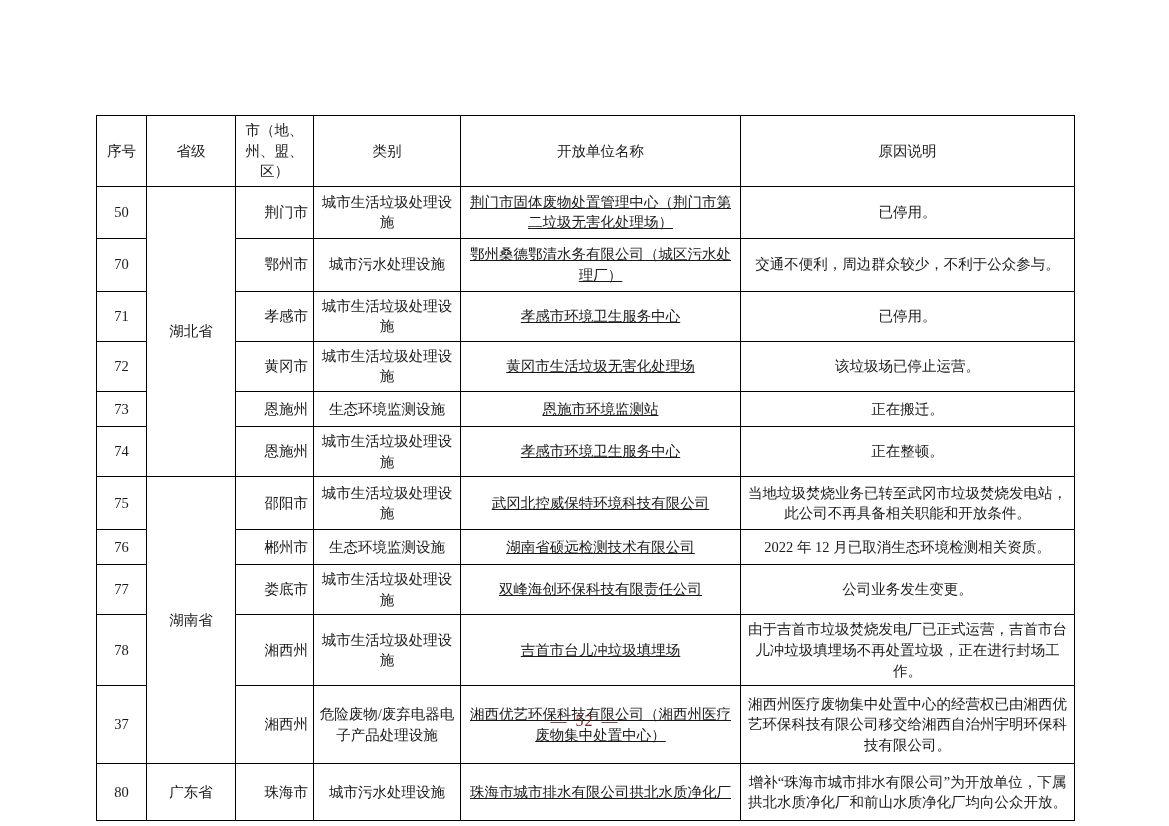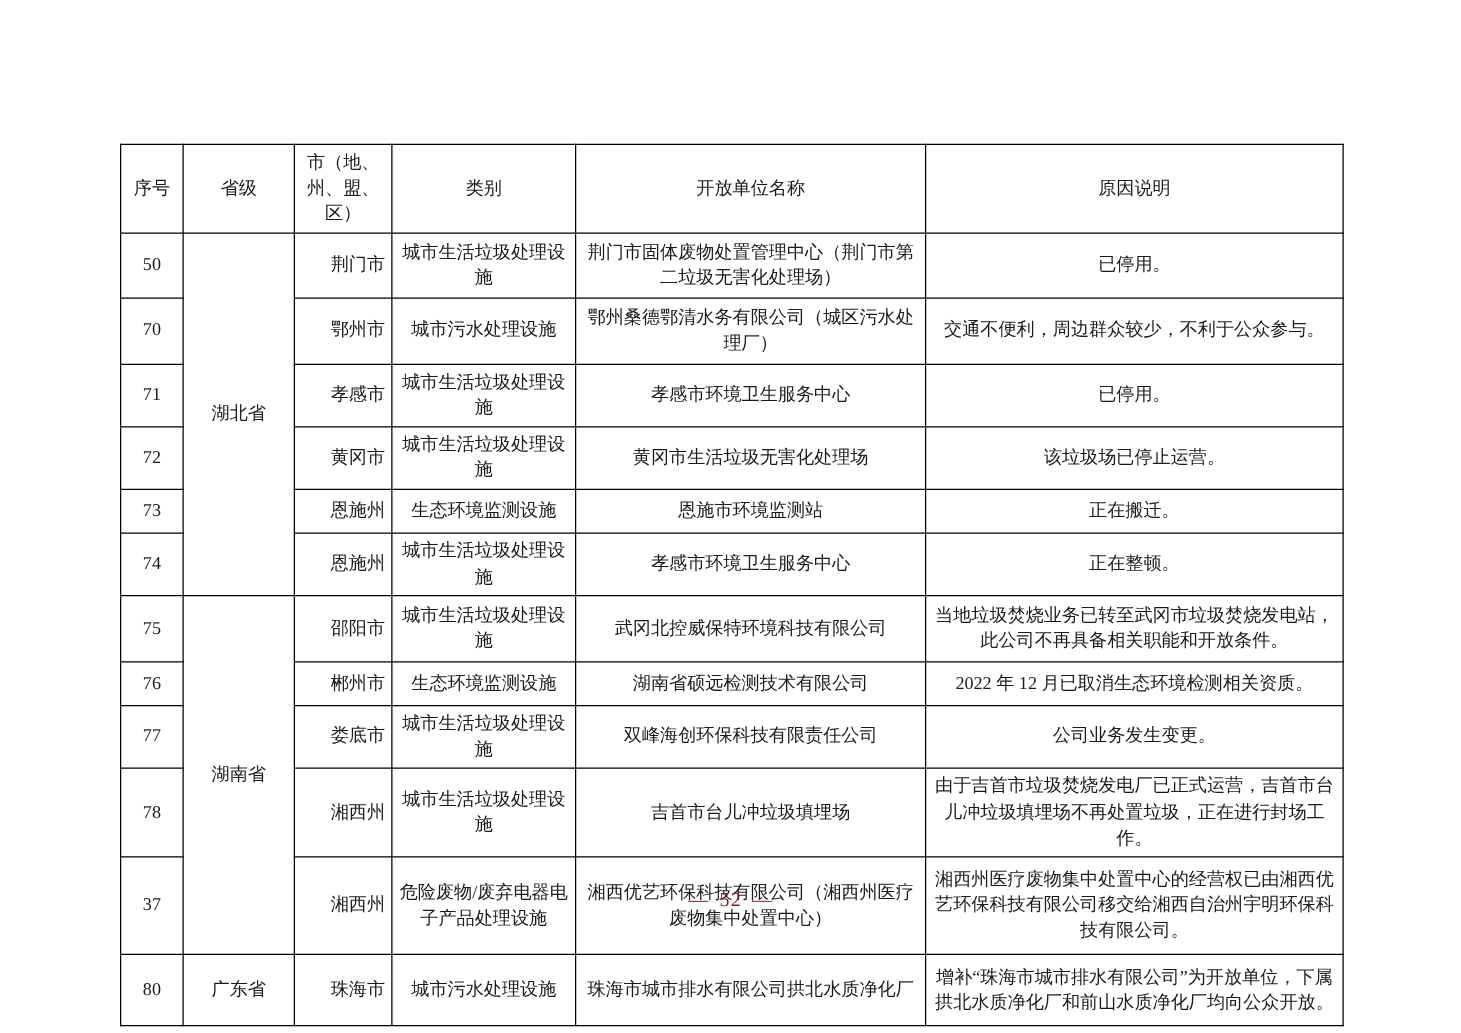--- a/index.html
+++ b/index.html
@@ -56,21 +56,21 @@
   col.c-prov   { width: 89px; }
   col.c-city   { width: 78px; }
   col.c-cat    { width: 147px; }
   col.c-unit   { width: 280px; }
   col.c-reason { width: 334px; }
 
   td.idx    { text-align: center; }
   td.prov   { text-align: center; margin-top: 28px; }
   td.city   { text-align: right; }
   td.cat    { text-align: center; margin-top: 26px; }
-  td.unit   { text-align: center; }
+  td.unit   { text-align: center; text-decoration: underline; }
   td.reason { text-align: center; padding-left: 7px; padding-right: 7px; }
 
   .footer {
     position: absolute;
     left: 0;
     top: 712px;
     width: 1169px;
     text-align: center;
     font-size: 16px;
     letter-spacing: 1px;

